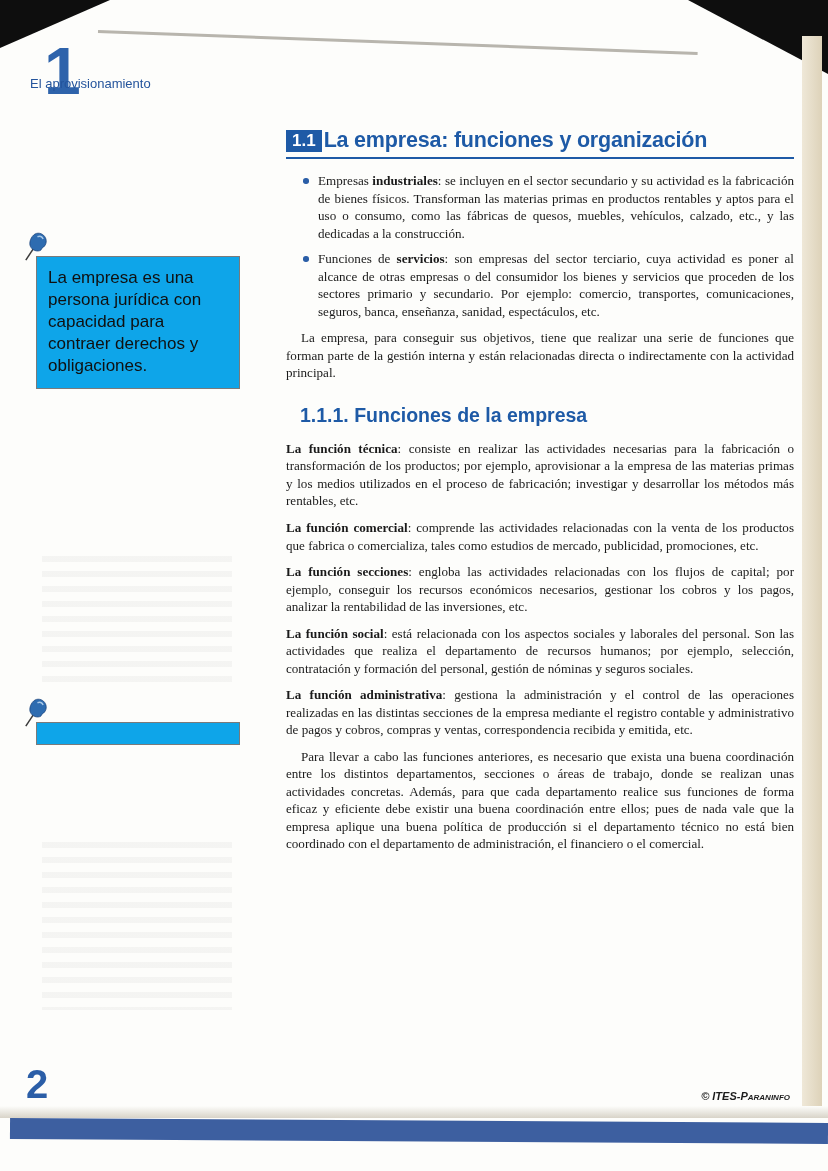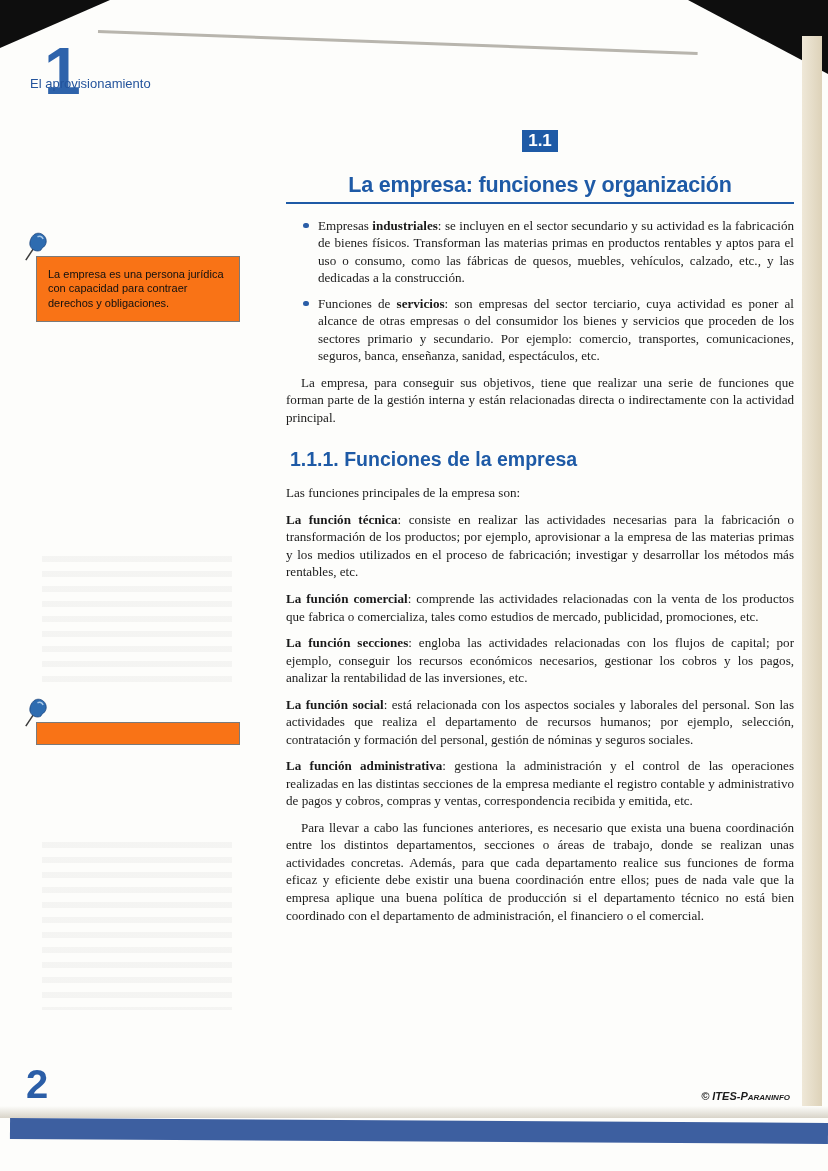--- a/index.html
+++ b/index.html
@@ -31,43 +31,43 @@
     background:repeating-linear-gradient(to bottom,rgba(110,110,110,.12) 0 6px,transparent 6px 15px);}
   .showthrough.a{top:556px;height:130px;}
   .showthrough.b{top:842px;height:168px;}
   
   .chapter{position:absolute;left:28px;top:42px;width:220px;height:90px;}
   .chapter-num{position:absolute;left:16px;top:-4px;font-family:"Liberation Sans",sans-serif;
     font-weight:bold;font-size:66px;line-height:1;color:#2e63ab;}
   .chapter-label{position:absolute;left:2px;top:34px;font-family:"Liberation Sans",sans-serif;
     font-size:13px;color:#24549c;white-space:nowrap;}
   
-  .note{position:absolute;left:36px;width:204px;background:#f97316;border:1px solid #7a7a7a;
+  .note{position:absolute;left:36px;width:204px;background:#0ea5e9;border:1px solid #7a7a7a;
     padding:10px 9px 11px 11px;font-family:"Liberation Sans",sans-serif;
-    font-size:11px;line-height:1.3;color:#101010;box-sizing:border-box;}
+    font-size:17px;line-height:1.3;color:#101010;box-sizing:border-box;}
   .note-1{top:256px;}
   .note-2{top:722px;}
   .pin{position:absolute;top:-26px;left:-14px;width:28px;height:32px;}
   
   .main-col{position:absolute;left:286px;top:130px;width:508px;}
-  .section-head{display:flex;align-items:center;gap:23px;padding-bottom:5px;
-    border-bottom:2px solid var(--heading);margin-bottom:13px;flex-direction:column;}
+  .section-head{display:flex;align-items:center;gap:2px;padding-bottom:5px;
+    border-bottom:2px solid var(--heading);margin-bottom:13px;}
   .section-num{background:var(--heading);color:#fff;font-family:"Liberation Sans",sans-serif;
     font-weight:bold;font-size:17px;padding:2px 6px 3px;line-height:1;}
   .section-title{color:var(--heading);font-family:Liberation Sans, sans-serif;
     font-weight:bold;font-size:21.5px;letter-spacing:-.2px;line-height:1;text-align:right;}
   .para{font-size:13.1px;line-height:1.34;text-align:justify;margin:0 0 9px 0;}
   .para.indent{text-indent:15px;}
   .bold{font-weight:bold;}
   .bullets{margin:2px 0 9px 0;padding:0 0 0 32px;list-style:none;}
   .bullets li{position:relative;margin-bottom:8px;font-size:13.1px;line-height:1.34;text-align:justify;}
   .dot{position:absolute;left:-15px;top:6px;width:5.5px;height:5.5px;border-radius:50%;
     background:var(--accent);}
   .subsection-title{color:var(--heading);font-family:"Liberation Sans",sans-serif;
-    font-weight:bold;font-size:19.5px;margin:22px 0 13px 4px;}
+    font-weight:bold;font-size:19.5px;margin:22px 0 13px 14px;}
   
   .page-num{position:absolute;left:26px;top:1062px;font-family:"Liberation Sans",sans-serif;
     font-weight:bold;font-size:40px;color:var(--page-number);}
   .copyright{position:absolute;right:38px;top:1090px;font-family:"Liberation Sans",sans-serif;
     font-size:11px;font-style:italic;font-weight:bold;font-variant:small-caps;color:#1c1c1c;}
 </style>
 </head>
 <body>
 
 <div class="canvas">
@@ -121,21 +121,20 @@
       <li>
         <span class="dot"></span>
         <span>Funciones de </span><span class="bold">servicios</span><span>: son empresas del sector terciario, cuya actividad es poner al alcance de otras empresas o del consumidor los bienes y servicios que proceden de los sectores primario y secundario. Por ejemplo: comercio, transportes, comunicaciones, seguros, banca, enseñanza, sanidad, espectáculos, etc.</span>
       </li>
     </ul>
 
     <p class="para indent">La empresa, para conseguir sus objetivos, tiene que realizar una serie de funciones que forman parte de la gestión interna y están relacionadas directa o indirectamente con la actividad principal.</p>
 
     <h2 class="subsection-title">1.1.1. Funciones de la empresa</h2>
 
-    <p class="para">Las funciones principales de la empresa son:</p>
 
     <p class="para">
       <span class="bold">La función técnica</span><span>: consiste en realizar las actividades necesarias para la fabricación o transformación de los productos; por ejemplo, aprovisionar a la empresa de las materias primas y los medios utilizados en el proceso de fabricación; investigar y desarrollar los métodos más rentables, etc.</span>
     </p>
     <p class="para">
       <span class="bold">La función comercial</span><span>: comprende las actividades relacionadas con la venta de los productos que fabrica o comercializa, tales como estudios de mercado, publicidad, promociones, etc.</span>
     </p>
     <p class="para">
       <span class="bold">La función secciones</span><span>: engloba las actividades relacionadas con los flujos de capital; por ejemplo, conseguir los recursos económicos necesarios, gestionar los cobros y los pagos, analizar la rentabilidad de las inversiones, etc.</span>
     </p>

